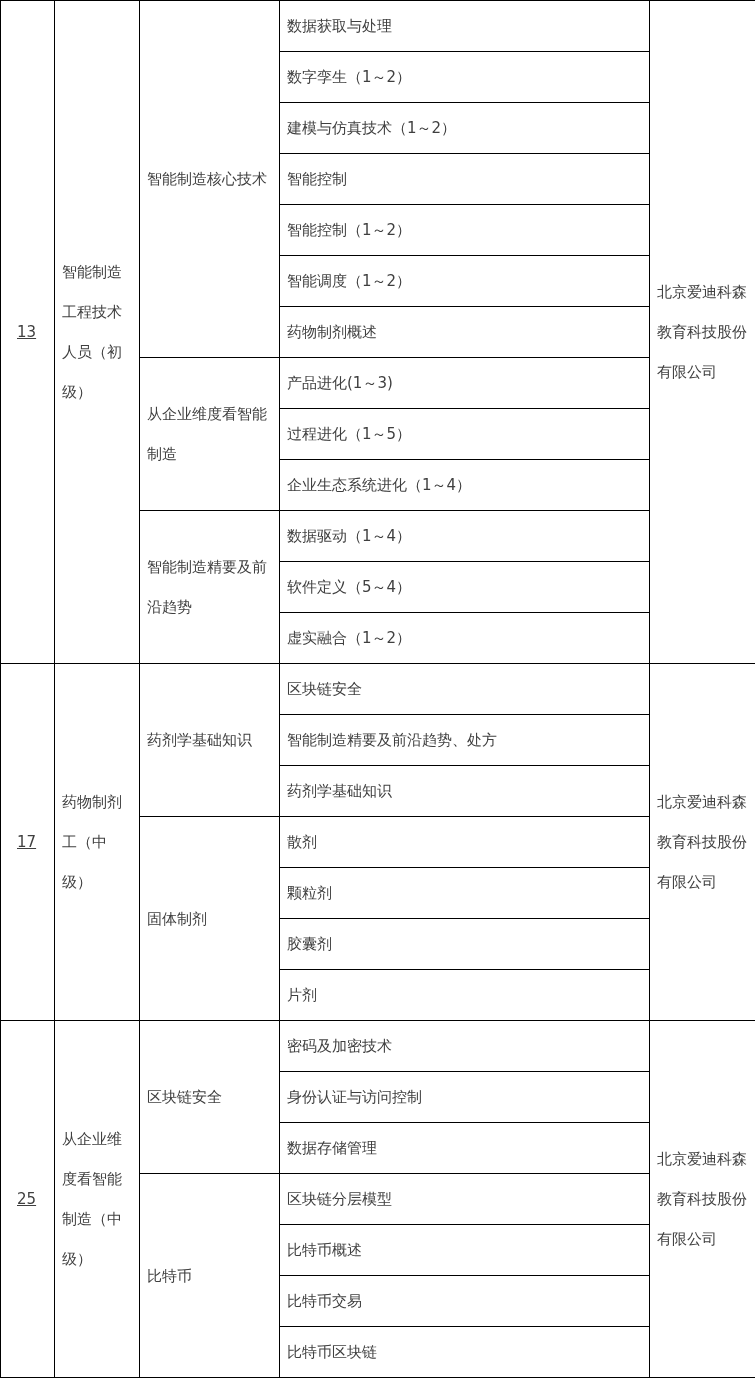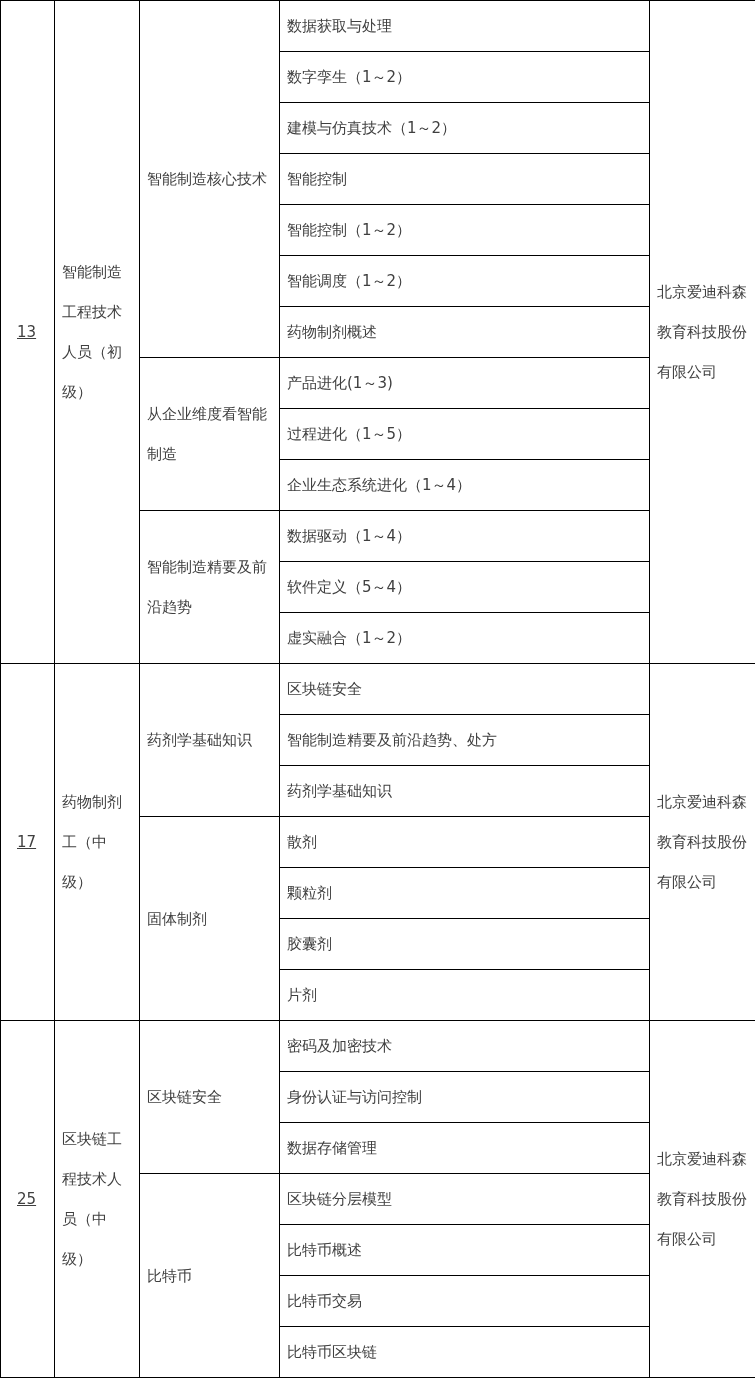--- a/index.html
+++ b/index.html
@@ -109,21 +109,21 @@
       </tr>
     <tr>
         <td class="topic">胶囊剂</td>
       </tr>
     <tr>
         <td class="topic">片剂</td>
       </tr>
 
     <tr>
       <td class="num" rowspan="7">25</td>
-      <td rowspan="7">区块链工程技术人员（中级）</td>
+      <td rowspan="7">从企业维度看智能制造（中级）</td>
       <td rowspan="3">区块链安全</td>
       <td class="topic">密码及加密技术</td>
       <td rowspan="7">北京爱迪科森教育科技股份有限公司</td>
     </tr>
     <tr>
         <td class="topic">身份认证与访问控制</td>
       </tr>
     <tr>
         <td class="topic">数据存储管理</td>
       </tr>

